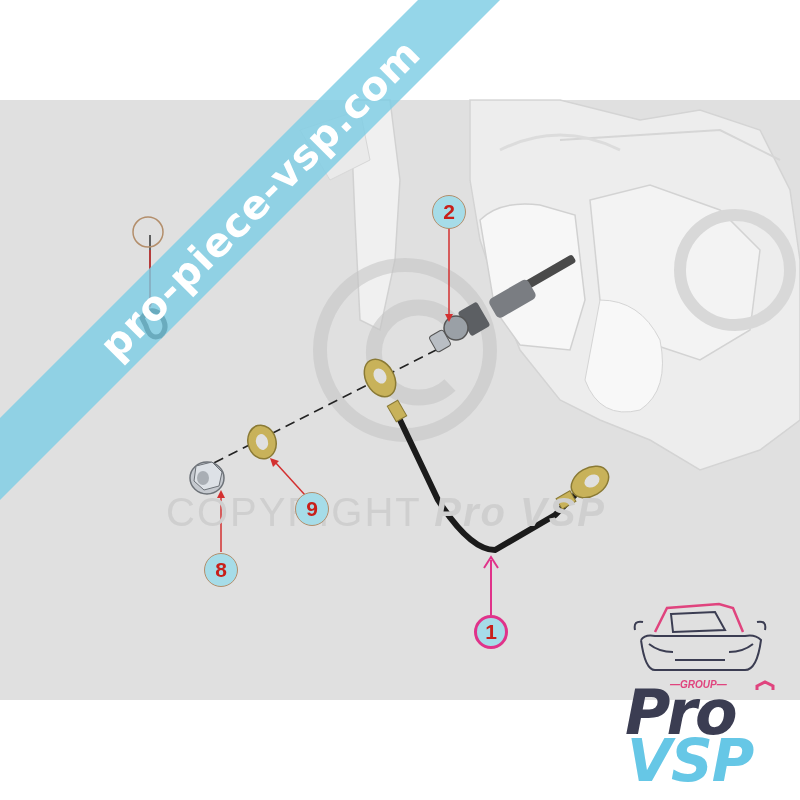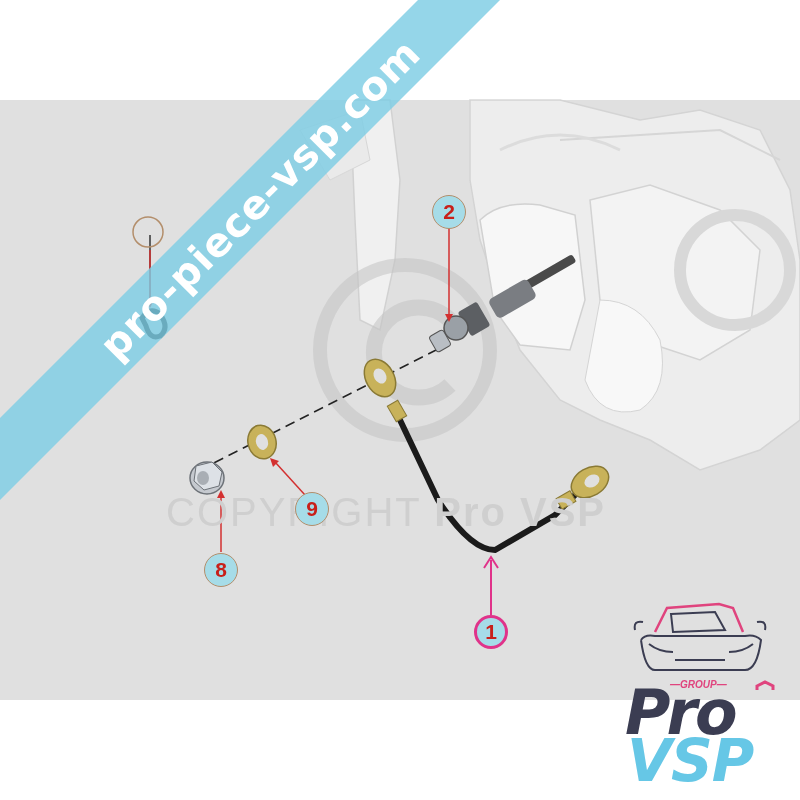--- a/index.html
+++ b/index.html
@@ -3,21 +3,21 @@
 <meta charset="utf-8">
 <style>
   html,body{margin:0;padding:0;}
   body{width:800px;height:800px;position:relative;overflow:hidden;background:#ffffff;font-family:"Liberation Sans",sans-serif;}
   #stage{position:absolute;left:0;top:0;width:800px;height:800px;}
   .band{position:absolute;left:0;top:100px;width:800px;height:600px;background:#e0e0e0;}
   svg{position:absolute;left:0;top:0;}
   .callout{position:absolute;width:34px;height:34px;border-radius:50%;background:#a6dce8;border:1.5px solid #b38e6b;box-sizing:border-box;display:flex;align-items:center;justify-content:center;color:#c8201a;font-weight:bold;font-size:21px;font-family:"Liberation Sans",sans-serif;}
   .callout.pink{border:3px solid #e0338a;}
   .copyright{position:absolute;left:166px;top:490px;font-size:40px;color:#cfcfcf;letter-spacing:2px;font-family:"Liberation Sans",sans-serif;white-space:nowrap;}
-  .copyright .brand{font-weight:bold;margin-top:31px;}
+  .copyright .brand{font-style:italic;font-weight:bold;margin-top:31px;}
   .banner{position:absolute;left:-150px;top:170px;width:820px;height:58px;background:rgba(126,205,228,0.82);transform:rotate(-45deg);transform-origin:center;display:flex;align-items:center;justify-content:center;}
   .banner span{color:#ffffff;font-size:40px;font-weight:bold;font-family:"DejaVu Sans",sans-serif;letter-spacing:1px;}
   .logo{position:absolute;left:615px;top:590px;width:170px;height:200px;}
   .logo .group{position:absolute;left:55px;top:89px;font-size:10px;font-style:italic;font-weight:bold;color:#e0447e;font-family:"Liberation Sans",sans-serif;}
   .logo .pro{position:absolute;left:10px;top:92px;font-size:62px;font-weight:bold;font-style:italic;color:#3b3d52;font-family:"DejaVu Sans",sans-serif;letter-spacing:-2px;line-height:62px;}
   .logo .vsp{position:absolute;left:12px;top:142px;font-size:58px;font-weight:bold;font-style:italic;color:#66c7e6;font-family:"DejaVu Sans",sans-serif;letter-spacing:-1px;line-height:58px;}
 </style>
 </head>
 <body>
 

